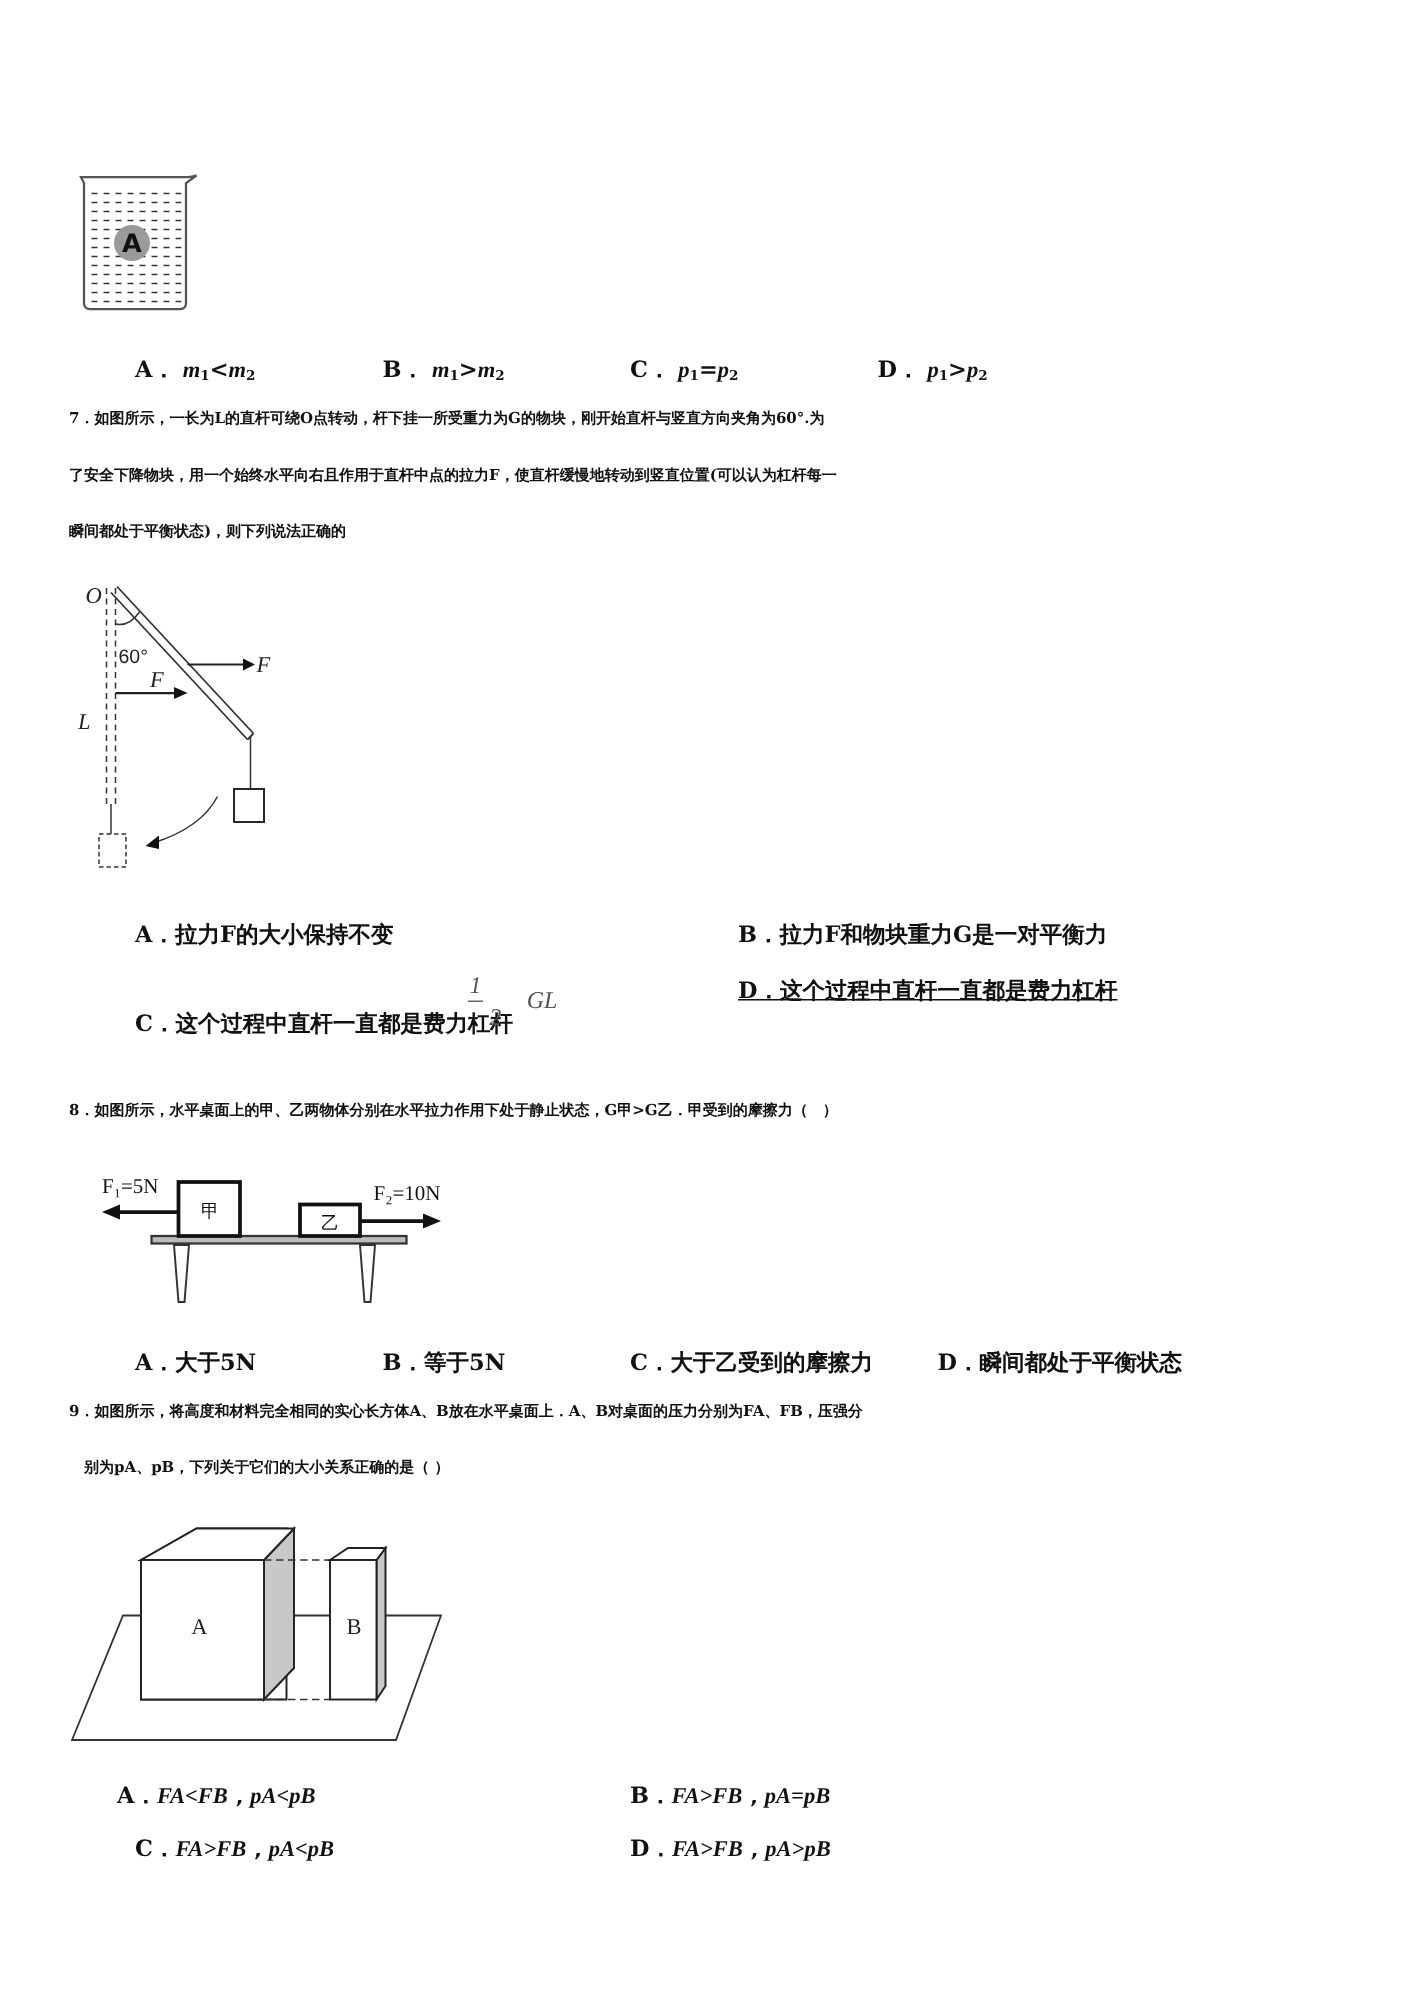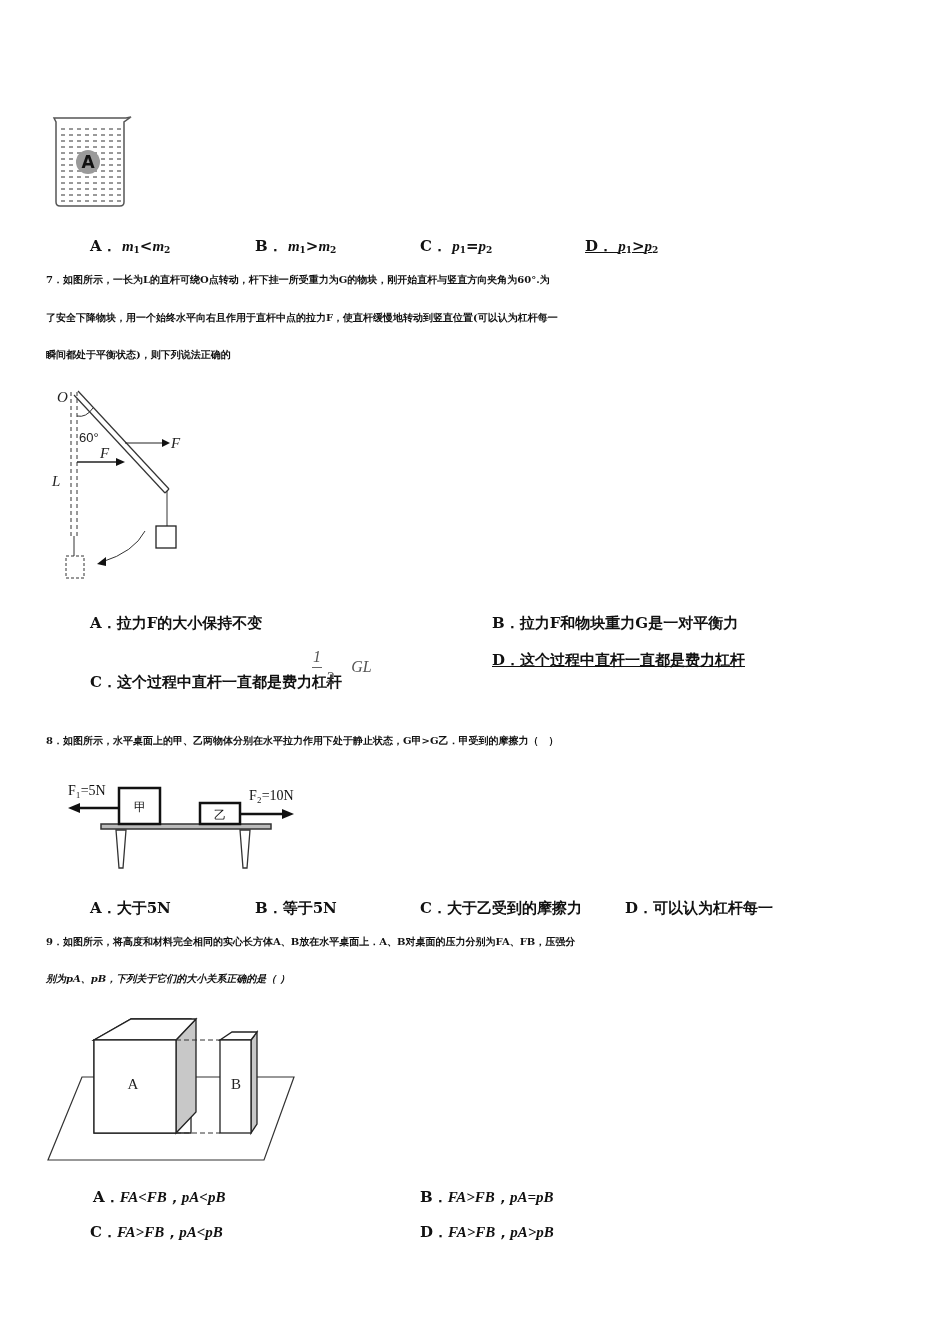--- a/index.html
+++ b/index.html
@@ -35,21 +35,21 @@
   <i class="v">m</i><sub>1</sub><span>&lt;</span><i class="v">m</i><sub>2</sub>
 </div>
 <div class="abs txt" style="left:211px;top:237px;">
   <span>B．</span>
   <i class="v">m</i><sub>1</sub><span>&gt;</span><i class="v">m</i><sub>2</sub>
 </div>
 <div class="abs txt" style="left:376px;top:237px;">
   <span>C．</span>
   <i class="v">p</i><sub>1</sub><span>=</span><i class="v">p</i><sub>2</sub>
 </div>
-<div class="abs txt" style="left:541px;top:237px;text-decoration:underline;">
+<div class="abs txt" style="left:541px;top:237px;">
   <span>D．</span>
   <i class="v">p</i><sub>1</sub><span>&gt;</span><i class="v">p</i><sub>2</sub>
 </div>
 
 <div class="abs q-line" style="left:46px;top:271px;">
   <span>7．</span><span>如图所示，一长为L的直杆可绕O点转动，杆下挂一所受重力为G的物块，刚开始直杆与竖直方向夹角为60°.为</span>
 </div>
 <div class="abs q-line" style="left:46px;top:309px;">了安全下降物块，用一个始终水平向右且作用于直杆中点的拉力F，使直杆缓慢地转动到竖直位置(可以认为杠杆每一</div>
 <div class="abs q-line" style="left:46px;top:346px;">瞬间都处于平衡状态)，则下列说法正确的</div>
 
@@ -128,27 +128,27 @@
 <div class="abs txt" style="left:46px;top:899px;">
   <span>A．</span><span>大于5N</span>
 </div>
 <div class="abs txt" style="left:211px;top:899px;">
   <span>B．</span><span>等于5N</span>
 </div>
 <div class="abs txt" style="left:376px;top:899px;">
   <span>C．</span><span>大于乙受到的摩擦力</span>
 </div>
 <div class="abs txt" style="left:581px;top:899px;">
-  <span>D．</span><span>可以认为杠杆每一</span>
+  <span>D．</span><span>瞬间都处于平衡状态</span>
 </div>
 
 <div class="abs q-line" style="left:46px;top:933px;">
   <span>9．</span><span>如图所示，将高度和材料完全相同的实心长方体A、B放在水平桌面上．A、B对桌面的压力分别为FA、FB，压强分</span>
 </div>
-<div class="abs q-line" style="left:46px;top:970px;font-style:italic;">别为pA、pB，下列关于它们的大小关系正确的是（ ）</div>
+<div class="abs q-line" style="left:56px;top:970px;">别为pA、pB，下列关于它们的大小关系正确的是（ ）</div>
 
 <div class="abs" style="left:46px;top:1012px;width:255px;height:155px;">
   <svg width="255" height="155" viewBox="0 0 255 155">
 
     <polygon points="36,65 248,65 218,148 2,148" fill="#fff" stroke="#333" stroke-width="1.2"></polygon>
 
     <polygon points="48,28 145,28 145,121 48,121" fill="#fff" stroke="#222" stroke-width="1.3"></polygon>
     <polygon points="48,28 85,7 145,7 145,28" fill="#fff" stroke="#222" stroke-width="1.3"></polygon>
     <polygon points="145,7 145,28 145,121 152,114 152,0 145,7" fill="none"></polygon>
     <polygon points="130,28 150,7 150,100 130,121" fill="#c8c8c8" stroke="#222" stroke-width="1.3"></polygon>
@@ -159,21 +159,21 @@
     <line x1="130" y1="121" x2="174" y2="121" stroke="#333" stroke-width="1" stroke-dasharray="5,3"></line>
 
     <polygon points="205,28 211,20 211,112 205,121" fill="#c8c8c8" stroke="#222" stroke-width="1.3"></polygon>
     <polygon points="174,28 186,20 211,20 205,28" fill="#fff" stroke="#222" stroke-width="1.3"></polygon>
     <rect x="174" y="28" width="31" height="93" fill="#fff" stroke="#222" stroke-width="1.3"></rect>
     <text x="87" y="77" text-anchor="middle" font-family="Liberation Serif, serif" font-size="15" fill="#222">A</text>
     <text x="190" y="77" text-anchor="middle" font-family="Liberation Serif, serif" font-size="15" fill="#222">B</text>
   </svg>
 </div>
 
-<div class="abs txt" style="left:49px;top:1188px;">
+<div class="abs txt" style="left:34px;top:1188px;">
   <span>A．</span><i class="v">FA&lt;FB，pA&lt;pB</i>
 </div>
 <div class="abs txt" style="left:376px;top:1188px;">
   <span>B．</span><i class="v">FA&gt;FB，pA=pB</i>
 </div>
 <div class="abs txt" style="left:46px;top:1223px;">
   <span>C．</span><i class="v">FA&gt;FB，pA&lt;pB</i>
 </div>
 <div class="abs txt" style="left:376px;top:1223px;">
   <span>D．</span><i class="v">FA&gt;FB，pA&gt;pB</i>

